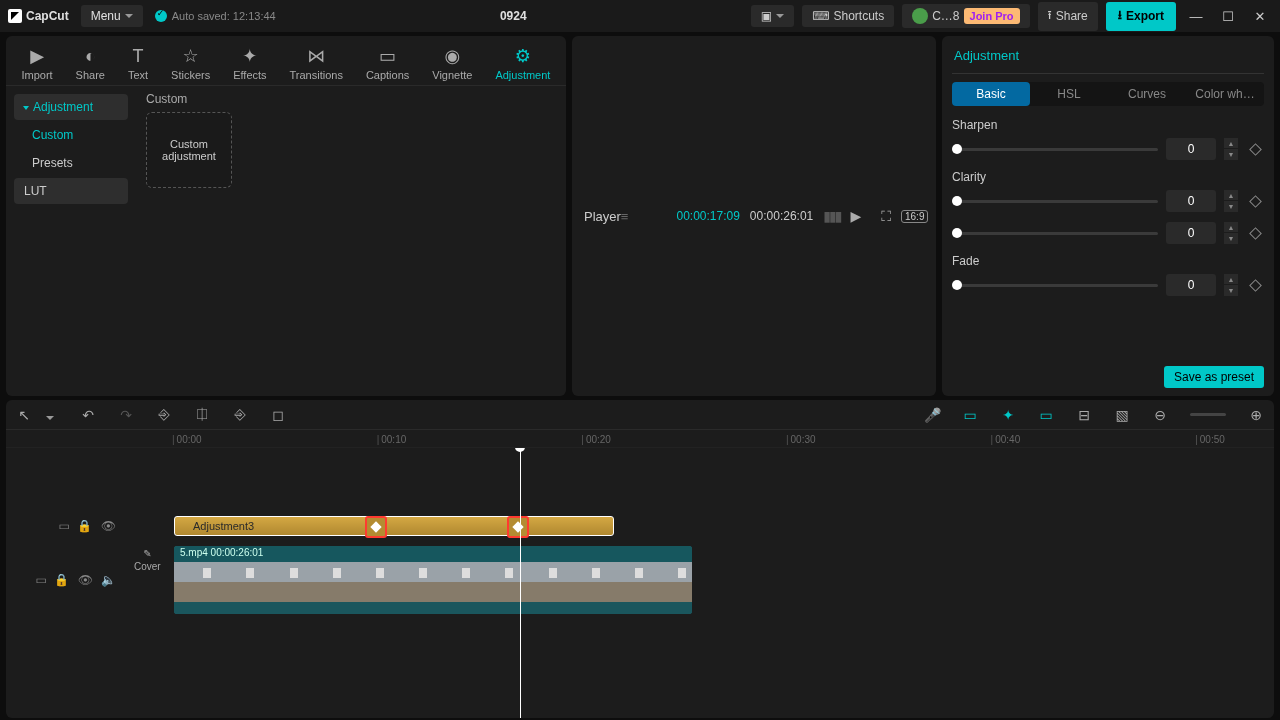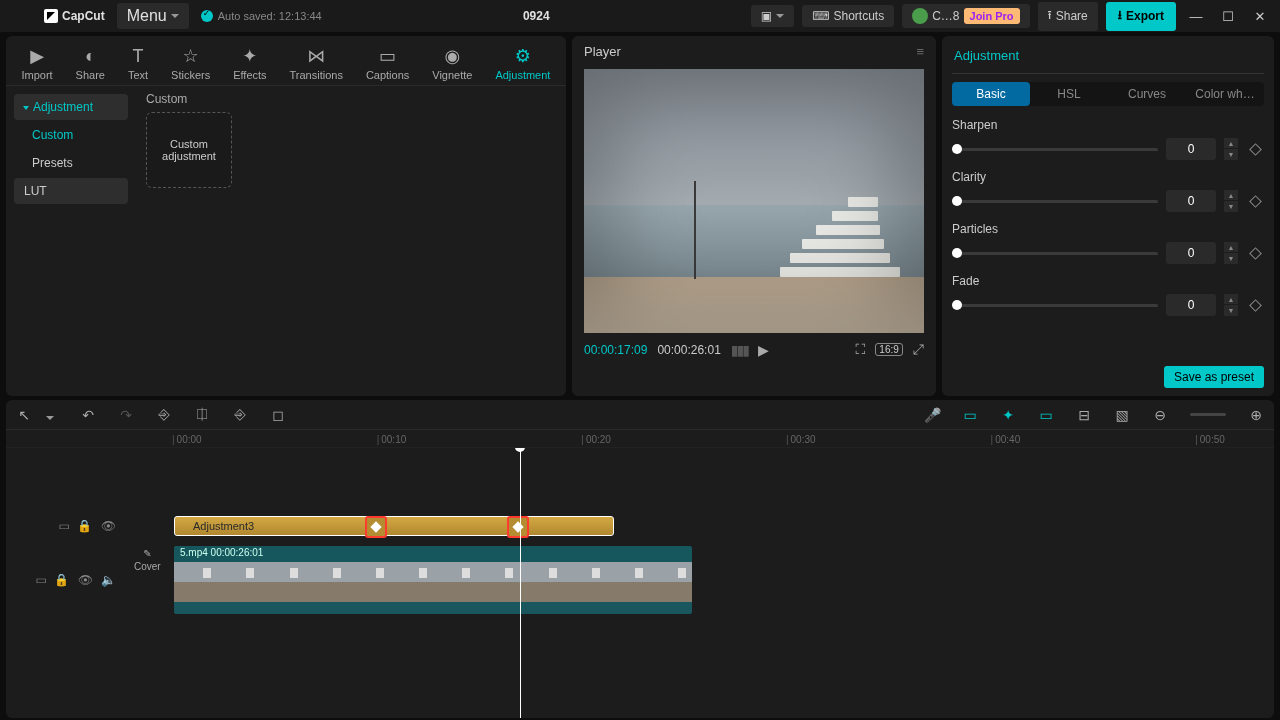--- a/index.html
+++ b/index.html
@@ -12,27 +12,27 @@
   overflow: hidden;
   font-size: 12px;
 }
 .titlebar {
   height: 32px;
   background: #1a1a1a;
   display: flex;
   align-items: center;
   padding: 0 8px;
 }
-.logo { display: flex; align-items: center; gap: 4px; margin-right: 12px; font-size: 12px; margin-left: 36px; }
+.logo { display: flex; align-items: center; gap: 4px; margin-right: 12px; font-size: 12px; }
 .logo-icon { width: 14px; height: 14px; background: #fff; display: inline-block; border-radius: 2px; position: relative; }
 .logo-icon::before { content: ''; position: absolute; left: 3px; top: 3px; width: 8px; height: 8px; background: #000; clip-path: polygon(0 0, 100% 0, 0 100%); }
 .menu-btn {
   background: #2a2a2a; border: none; color: #e0e0e0; padding: 4px 10px;
   border-radius: 3px; cursor: pointer; display: flex; align-items: center; gap: 4px;
-  font-size: 16px;
+  font-size: 12px;
 }
 .chev-down { display: inline-block; width: 0; height: 0; border-left: 4px solid transparent; border-right: 4px solid transparent; border-top: 4px solid #999; }
 .autosave { margin-left: 12px; color: #888; font-size: 11px; display: flex; align-items: center; gap: 5px; }
 .check-icon { width: 12px; height: 12px; background: #00c8c8; border-radius: 50%; position: relative; }
 .check-icon::after { content: '✓'; color: #000; font-size: 9px; position: absolute; left: 2px; top: -2px; }
 .title-center { flex: 1; text-align: center; font-weight: 600; }
 .title-right { display: flex; align-items: center; gap: 8px; }
 .btn-dark { background: #2a2a2a; border: none; color: #ccc; padding: 4px 10px; border-radius: 3px; cursor: pointer; font-size: 12px; display: flex; align-items: center; gap: 4px; }
 .avatar-icon { width: 16px; height: 16px; background: #4a9d4a; border-radius: 50%; display: inline-block; }
 .join-pro { background: #fdba74; color: #a020f0; font-weight: 700; padding: 2px 6px; border-radius: 3px; font-size: 11px; }
@@ -48,21 +48,21 @@
 .media-tab-label { font-size: 11px; }
 .media-body { flex: 1; display: flex; }
 .media-sidebar { width: 130px; padding: 8px 8px; }
 .side-item { padding: 6px 10px; cursor: pointer; color: #ccc; border-radius: 4px; margin-bottom: 2px; font-size: 12px; }
 .side-item.active-blue { color: #00c8c8; }
 .side-item.selected { background: #2e2e2e; }
 .caret-r { display: inline-block; width: 0; height: 0; border-top: 3px solid transparent; border-bottom: 3px solid transparent; border-left: 4px solid currentColor; margin-right: 5px; transform: rotate(90deg); }
 .media-content { flex: 1; padding: 6px 10px; }
 .cat-label { color: #aaa; font-size: 12px; margin-bottom: 6px; }
 .custom-tile { width: 86px; height: 76px; background: #1a1a1a; border: 1px dashed #555; border-radius: 6px; display: flex; align-items: center; justify-content: center; text-align: center; color: #ccc; font-size: 11px; }
-.player-pane { flex: 1; display: flex; flex-direction: column; }
+.player-pane { flex: 1; display: flex; flex-direction: row; }
 .player-head { display: flex; justify-content: space-between; align-items: center; padding: 8px 12px; }
 .player-head-title { color: #ccc; font-size: 13px; }
 .three-lines { color: #666; font-size: 13px; cursor: pointer; }
 .player-video { margin: 2px 12px; height: 264px; position: relative; overflow: hidden; }
 .sky { position: absolute; inset: 0; background: linear-gradient(180deg, #8a9198 0%, #9ba3a9 40%, #a9b0b5 60%); }
 .sea { position: absolute; left: 0; right: 0; bottom: 56px; height: 72px; background: linear-gradient(180deg, #97a6ad 0%, #7b8a91 100%); }
 .sand { position: absolute; left: 0; right: 0; bottom: 0; height: 56px; background: linear-gradient(180deg, #b6a48e 0%, #c7b9a4 100%); }
 .structure { position: absolute; right: 24px; bottom: 56px; width: 120px; height: 100px; }
 .structure .board { position: absolute; background: #e8e8e4; height: 10px; border-radius: 1px; }
 .pole { position: absolute; left: 110px; bottom: 54px; width: 2px; height: 98px; background: #3a3a3a; }
@@ -276,21 +276,20 @@
             <div class="spinner">
               <div>▲</div>
               <div>▼</div>
             </div>
             <span class="kf-diamond">
               <span class="diamond-shape"></span>
             </span>
           </div>
         </div>
         <div class="adj-row">
-          <div class="adj-label">Particles</div>
           <div class="adj-ctl">
             <div class="slider">
               <div class="dragger" style="left:0%"></div>
             </div>
             <div class="num-bx">0</div>
             <div class="spinner">
               <div>▲</div>
               <div>▼</div>
             </div>
             <span class="kf-diamond">

